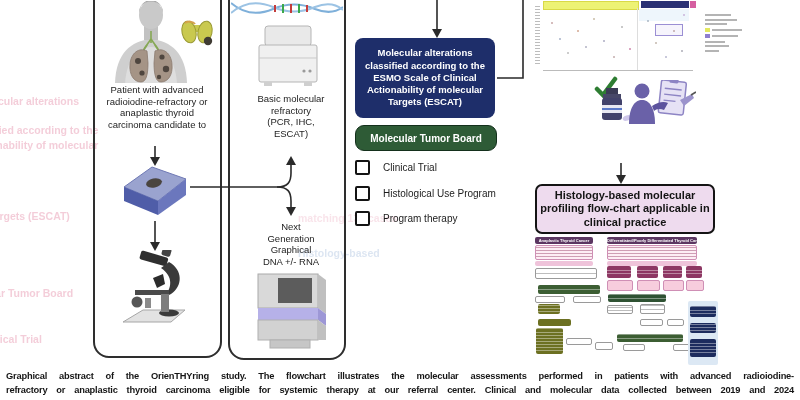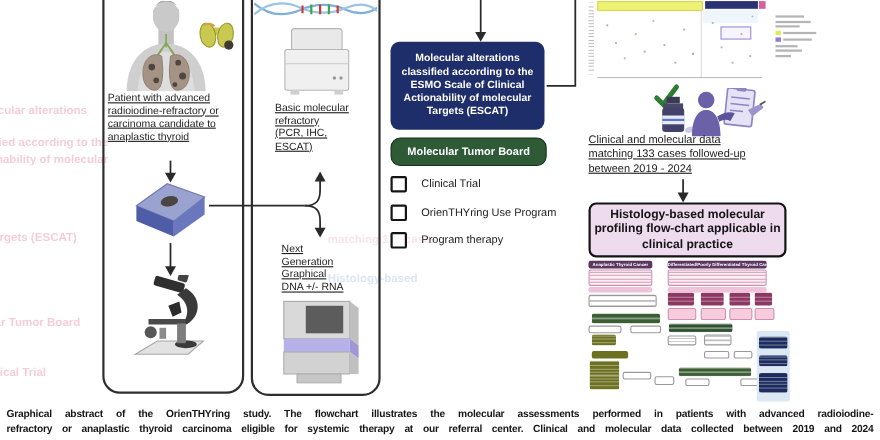--- a/index.html
+++ b/index.html
@@ -1,19 +1,19 @@
 <!DOCTYPE html>
 <html><head>
 <meta charset="utf-8">
 <style>
   html,body{margin:0;padding:0;background:#fff;}
   #canvas{position:relative;width:800px;height:400px;background:#ffffff;overflow:hidden;
           font-family:"Liberation Sans",sans-serif;color:#1d1d1d;}
   .col-box{position:absolute;border:2.5px solid #2e2e2e;border-radius:16px;background:transparent;z-index:1;}
-  .lbl{position:absolute;text-align:left;font-size:9.5px;line-height:11.5px;color:#1d1d1d;z-index:2;text-decoration:underline;}
+  .lbl{position:absolute;text-align:center;font-size:9.5px;line-height:11.5px;color:#1d1d1d;z-index:2;}
   .lbl div{white-space:nowrap;}
   .overlay{position:absolute;left:0;top:0;z-index:3;pointer-events:none;}
   .art{position:absolute;z-index:2;}
   .navy-box{position:absolute;left:355px;top:38px;width:140px;height:80px;background:#1e2e6a;border-radius:8px;
             display:flex;flex-direction:column;align-items:center;justify-content:center;z-index:2;}
   .navy-box div{color:#fff;font-weight:bold;font-size:9.5px;line-height:12.2px;white-space:nowrap;}
   .green-box{position:absolute;left:355px;top:125px;width:140px;height:24px;background:#2e5b36;border:1.5px solid #14301c;
              border-radius:9px;display:flex;align-items:center;justify-content:center;z-index:2;}
   .green-box span{color:#fff;font-weight:bold;font-size:10px;white-space:nowrap;}
   .opt{position:absolute;display:flex;align-items:center;gap:13px;z-index:2;}
@@ -107,22 +107,22 @@
       <ellipse cx="9" cy="15" rx="7" ry="11" fill="#c9c94f" stroke="#9a9a35" stroke-width="1" transform="rotate(-12 9 15)"></ellipse>
       <ellipse cx="25" cy="15" rx="7" ry="11" fill="#c9c94f" stroke="#9a9a35" stroke-width="1" transform="rotate(12 25 15)"></ellipse>
       <path d="M5,6 a6,4 0 0 1 10,1" fill="none" stroke="#d4a04a" stroke-width="2"></path>
       <circle cx="28" cy="24" r="4.2" fill="#3f3b33"></circle>
     </svg>
   </div>
 
   <div class="lbl" style="left:98px;top:84px;width:118px">
     <div>Patient with advanced</div>
     <div>radioiodine-refractory or</div>
+    <div>anaplastic thyroid</div>
     <div>carcinoma candidate to</div>
-    <div>anaplastic thyroid</div>
   </div>
 
   <div class="art" style="left:116px;top:163px;width:76px;height:56px">
     <svg width="76" height="56" viewBox="0 0 76 56">
       <polygon points="8,24 36,4 70,16 42,38" fill="#9aa3cf" stroke="#6f79b5" stroke-width="1"></polygon>
       <polygon points="8,24 42,38 42,52 8,38" fill="#4f5da8"></polygon>
       <polygon points="42,38 70,16 70,32 42,52" fill="#6b77bd"></polygon>
       <ellipse cx="38" cy="20" rx="8" ry="4.6" fill="#4a4540" transform="rotate(-12 38 20)"></ellipse>
     </svg>
   </div>
@@ -207,21 +207,21 @@
   <div class="green-box">
     <span>Molecular Tumor Board</span>
   </div>
 
   <div class="opt" style="left:355px;top:160px">
     <span class="cb"></span>
     <span>Clinical Trial</span>
   </div>
   <div class="opt" style="left:355px;top:186px">
     <span class="cb"></span>
-    <span>OrienTHYring Use Program</span>
+    <span>Histological Use Program</span>
   </div>
   <div class="opt" style="left:355px;top:211px">
     <span class="cb"></span>
     <span>Program therapy</span>
   </div>
 
   <div id="plotthumb">
     <div class="e ptg" style="left:2px;top:2px;width:5px;height:66px"></div>
     <div class="e" style="left:10px;top:1px;width:94px;height:7px;background:#edf274;border:.5px solid #d9d948"></div>
     <div class="e" style="left:108px;top:1px;width:48px;height:7px;background:#2a3174"></div>
@@ -285,25 +285,20 @@
         <line x1="36" y1="21" x2="48" y2="21" stroke="#8d84c4" stroke-width="1.4"></line>
       </g>
       <circle cx="14" cy="11" r="7.5" fill="#6a61a8"></circle>
       <path d="M1,44 C1,27 7,20 14,20 C21,20 27,27 27,44 Z" fill="#6a61a8"></path>
       <path d="M24,26 C30,22 36,21 40,23 L36,30 C32,28 28,29 26,31 Z" fill="#5c539e"></path>
       <path d="M52,20 L64,14 L66,18 L56,26 Z" fill="#9b93cc"></path>
       <line x1="63" y1="15" x2="68" y2="12" stroke="#555" stroke-width="1.6"></line>
     </svg>
   </div>
 
-  <div class="lbl" style="left:535px;top:121px;width:170px;font-size:10px;line-height:13px">
-    <div>Clinical and molecular data</div>
-    <div>matching 133 cases followed-up</div>
-    <div>between 2019 - 2024</div>
-  </div>
 
   <div class="pink-box">
     <div>Histology-based molecular</div>
     <div>profiling flow-chart applicable in</div>
     <div>clinical practice</div>
   </div>
 
   <div id="flowthumb">
     <div class="b hdr" style="left:2px;top:2px;width:58px;height:7px">Anaplastic Thyroid Cancer</div>
     <div class="b hdr" style="left:74px;top:2px;width:90px;height:7px">Differentiated/Poorly Differentiated Thyroid Cancer</div>

